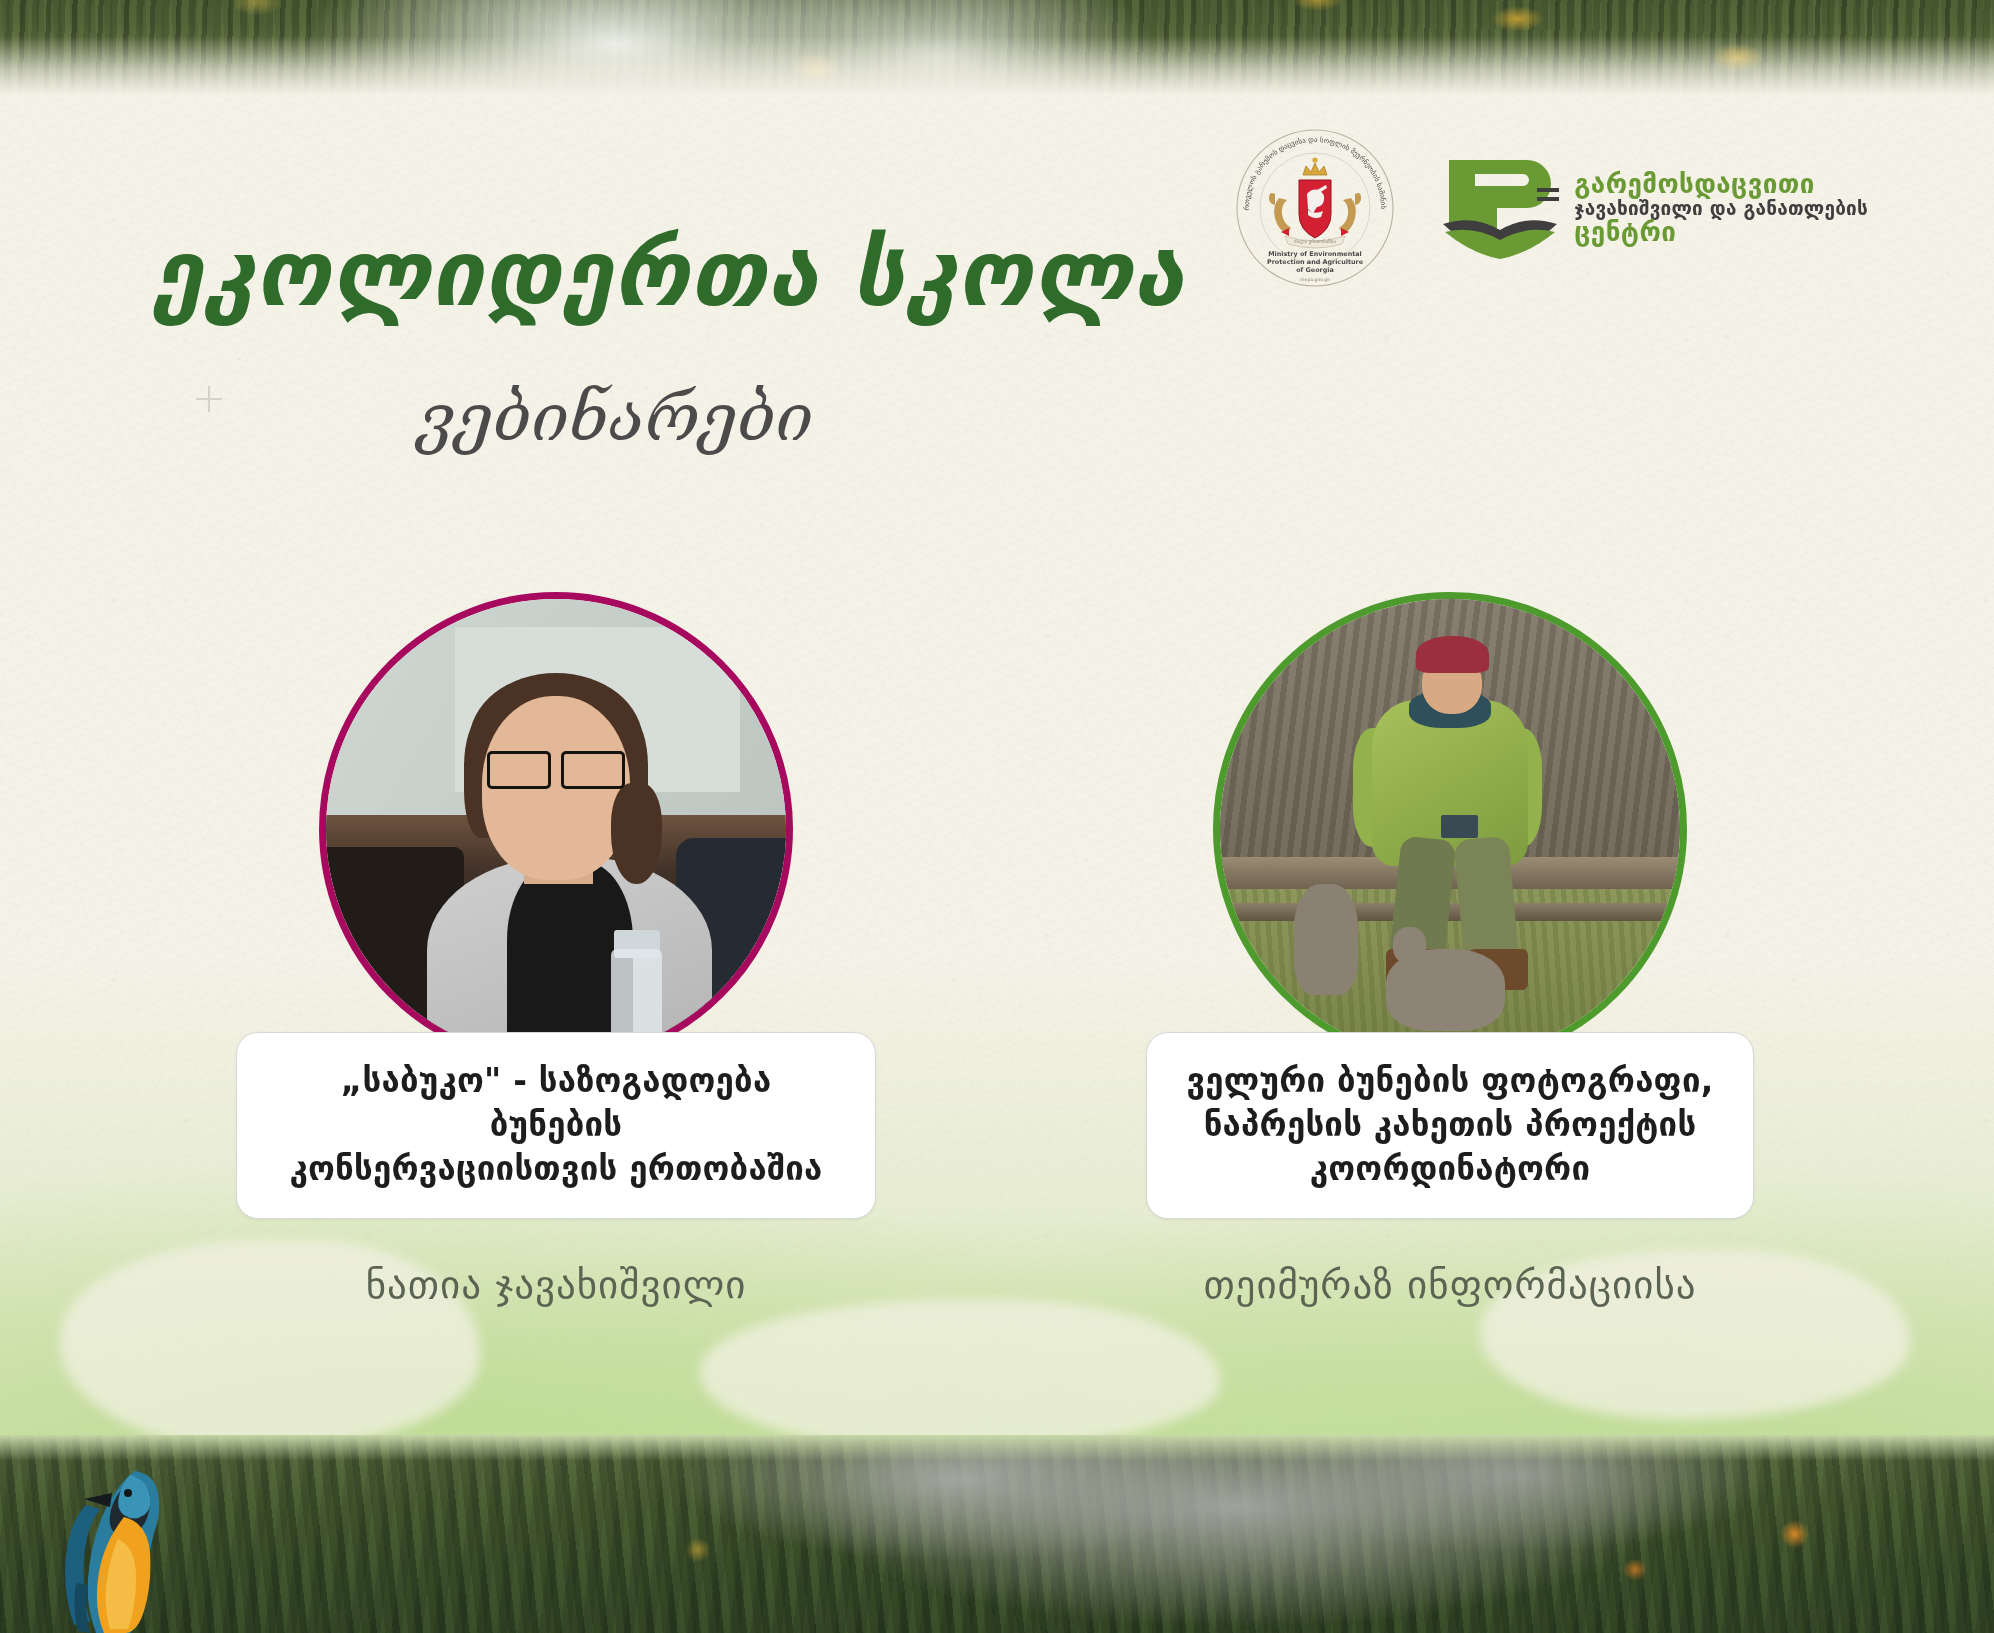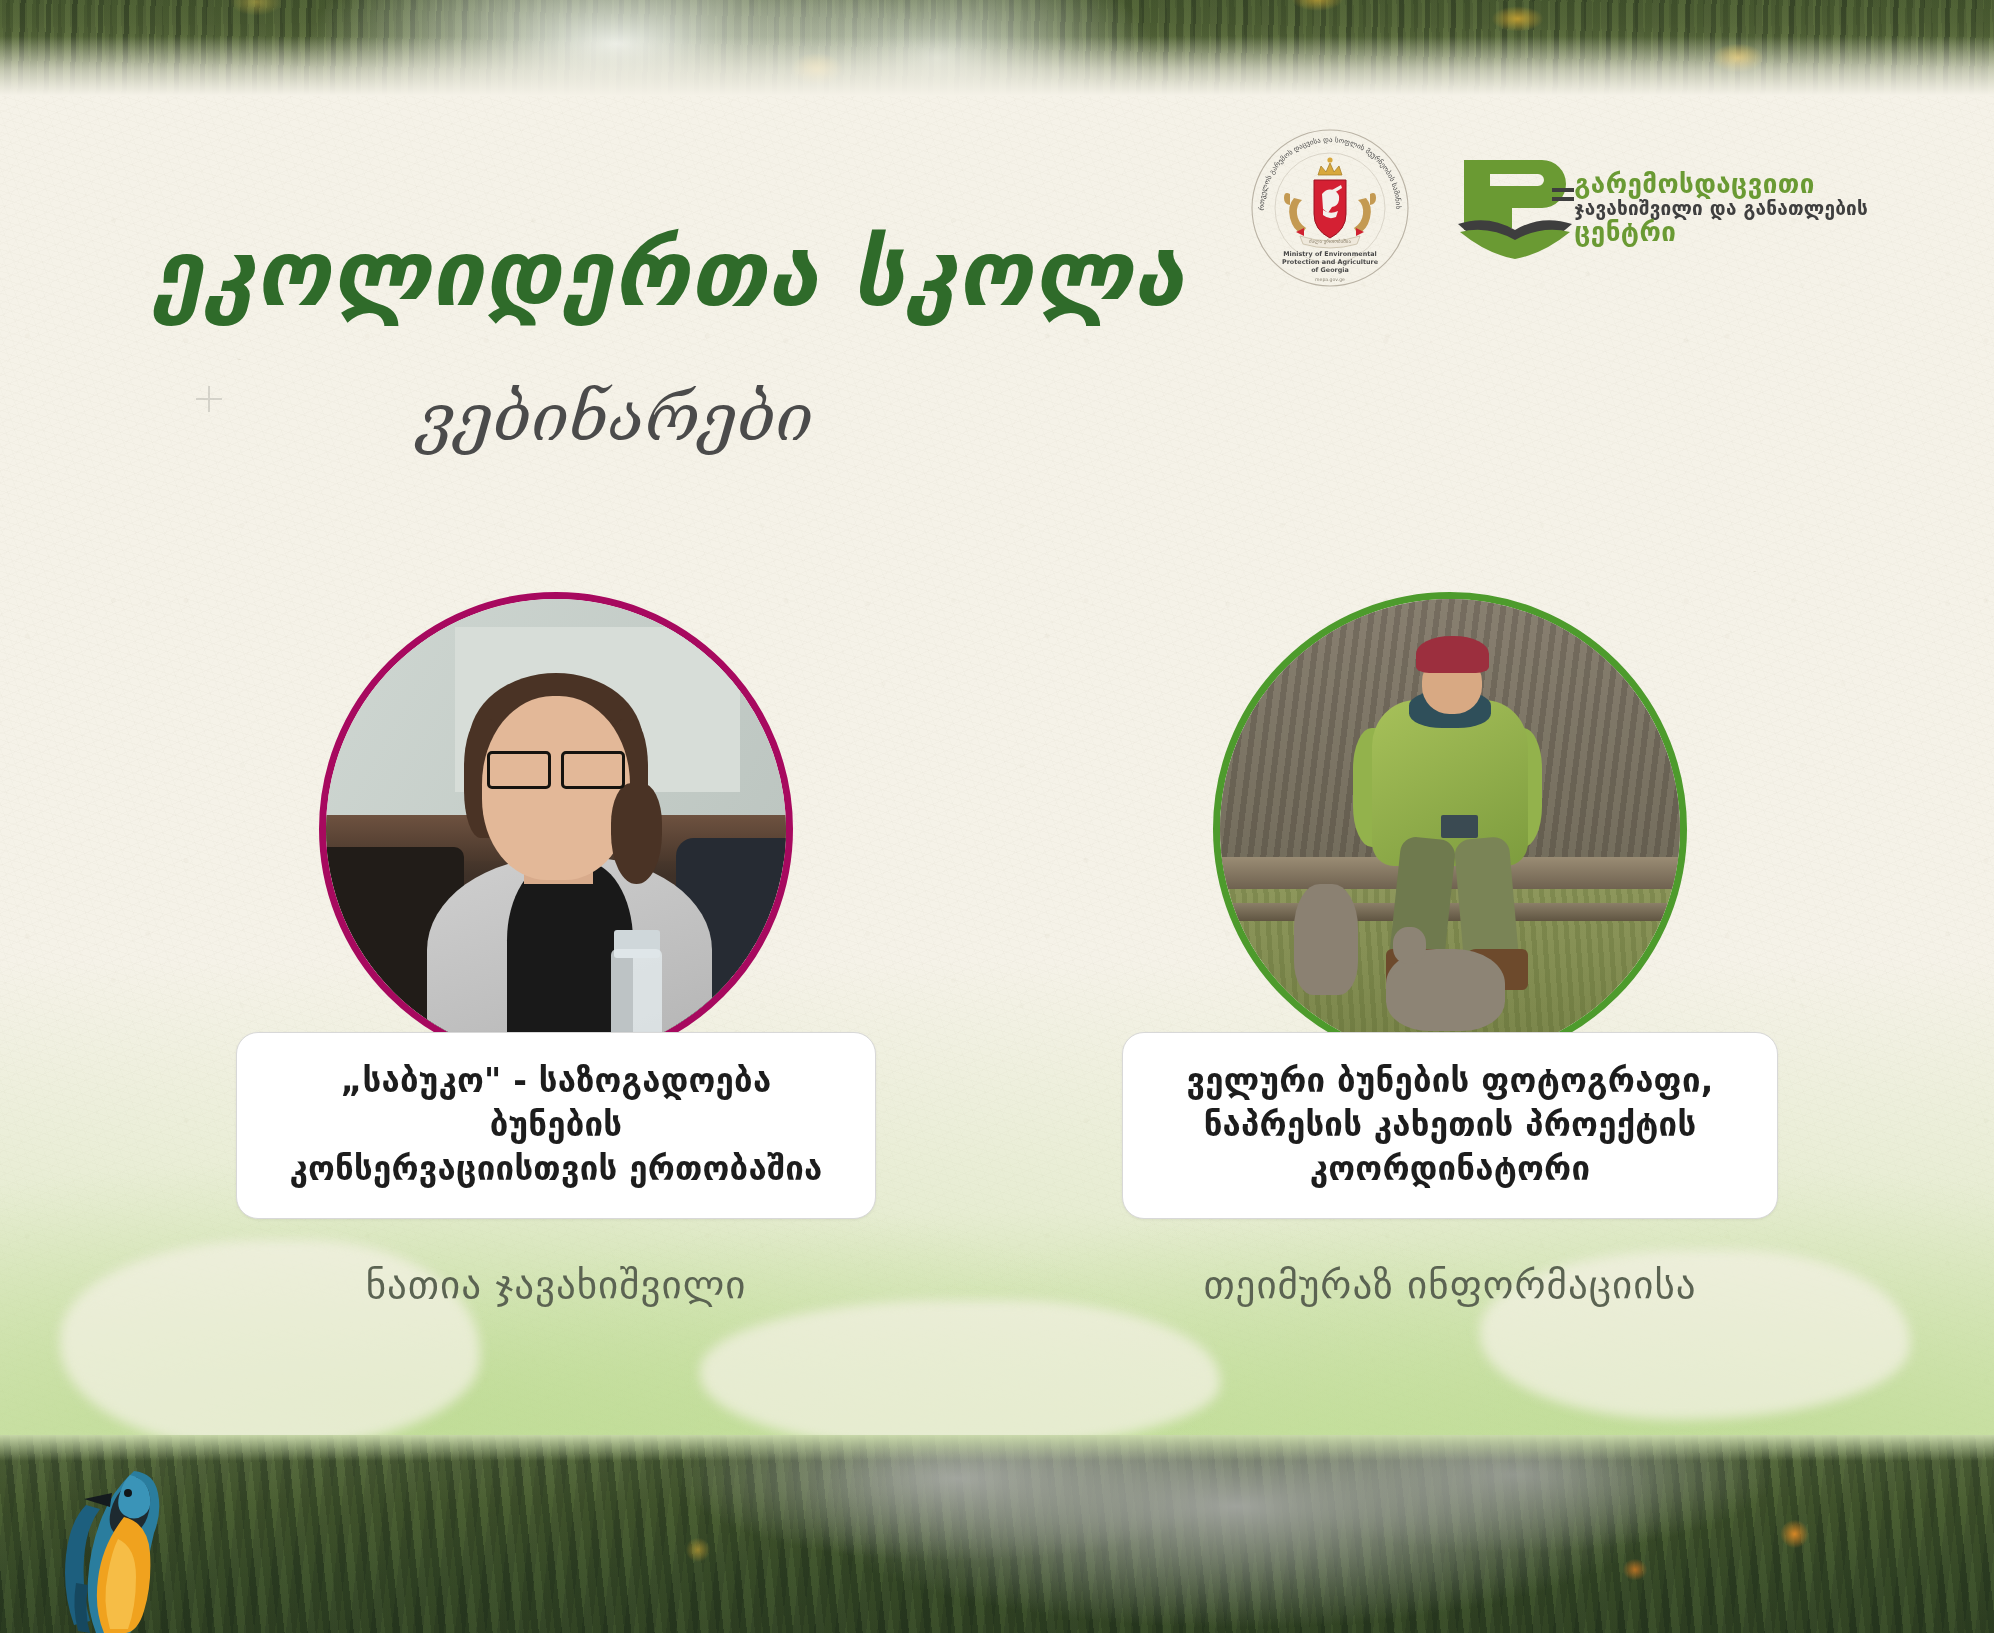--- a/index.html
+++ b/index.html
@@ -122,21 +122,21 @@
     font-style:italic;
     margin-top:47px;
   }
   .reg-mark{position:absolute;left:196px;top:386px;width:26px;height:26px;opacity:.35;}
   .reg-mark:before,.reg-mark:after{content:"";position:absolute;background:#9a9a93;}
   .reg-mark:before{left:0;top:12px;width:26px;height:2px;}
   .reg-mark:after{top:0;left:12px;height:26px;width:2px;}
   
   .logos{position:absolute;right:126px;top:128px;display:flex;align-items:center;gap:46px;}
   .logo-ministry{width:160px;height:160px;position:relative;}
-  .logo-gec{display:flex;align-items:center;gap:0;}
+  .logo-gec{display:flex;align-items:center;gap:15px;}
   .gec-mark{width:118px;height:112px;position:relative;}
   .gec-text{display:flex;flex-direction:column;line-height:1.08;}
   .gec-l1{font-size:26px;font-weight:700;color:#6a9a33;letter-spacing:.4px;}
   .gec-l2{font-size:19px;font-weight:700;color:#3f3f3f;letter-spacing:.2px;}
   .gec-l3{font-size:26px;font-weight:700;color:#6a9a33;letter-spacing:.4px;}
   
   .card{position:absolute;top:592px;width:840px;}
   .card.left{left:136px;}
   .card.right{left:1030px;}
   .avatar{
@@ -199,21 +199,21 @@
   .photo-b .phone{position:absolute;left:48%;top:47%;width:8%;height:5%;background:#3a4a52;border-radius:2px;}
   
   .caption{
     margin:-34px auto 0;background:#ffffff;border:1px solid #d8d8d8;
     border-radius:22px;box-sizing:border-box;
     padding:26px 34px;text-align:center;
     box-shadow:0 1px 3px rgba(0,0,0,.06);
     position:relative;z-index:3;
   }
   .caption.left{width:640px;}
-  .caption.right{width:656px;}
+  .caption.right{width:608px;}
   .caption-txt{
     font-size:33px;font-weight:700;line-height:1.34;color:#1d1d1d;letter-spacing:.2px;
   }
   .speaker-name{
     margin-top:43px;text-align:center;
     font-size:39px;font-weight:400;color:#5b6352;letter-spacing:1px;
   }
 </style>
 </head>
 <body>

